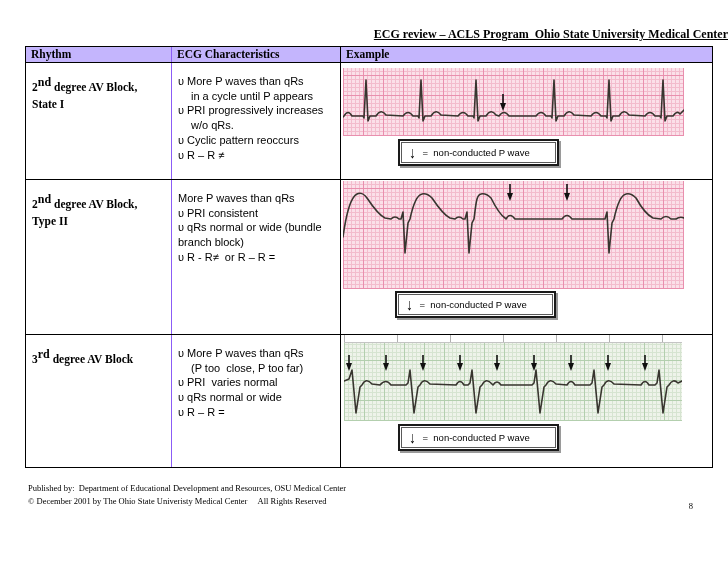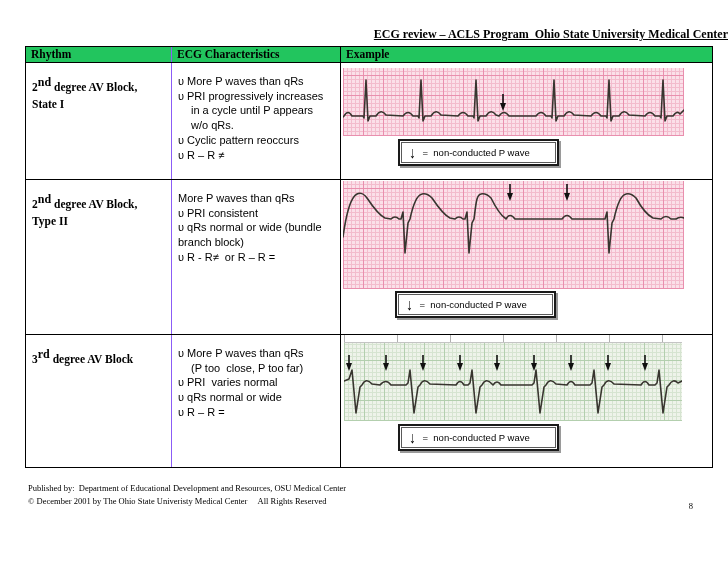--- a/index.html
+++ b/index.html
@@ -9,21 +9,21 @@
   .doc-title{position:absolute;top:11px;left:0;width:100%;text-align:right;
              font-size:12px;font-weight:bold;text-decoration:underline;margin-top:16px;}
   
   .ecg-table{position:absolute;left:25px;top:46px;width:686px;border:1px solid #000;}
   .trow{display:flex;box-sizing:border-box;}
   .trow + .trow{border-top:1px solid #000;}
   .cell{box-sizing:border-box;}
   .c1{width:145px;}
   .c2{width:169px;border-left:1px solid #8b5cf6;}
   .c3{flex:1;border-left:1px solid #000;position:relative;}
-  .thead .cell{background:#22c55e;font-weight:bold;font-size:11.5px;padding:1px 5px 2px 5px;}
+  .thead .cell{background:#c4b5fd;font-weight:bold;font-size:11.5px;padding:1px 5px 2px 5px;}
   .r1{height:117px;} .r2{height:155px;} .r3{height:133px;}
   .rhythm{font-weight:bold;font-size:11.5px;padding:11px 4px 0 6px;line-height:1.45;}
   .rhythm sup{font-size:12px;}
   .chars{font-family:"Liberation Sans",sans-serif;font-size:11px;line-height:1.34;
          padding:11px 2px 0 6px;}
   .char-line{white-space:pre;}
   .char-line .bullet{margin-right:3px;}
   .char-line.indent{padding-left:13px;}
   
   .strip{position:absolute;overflow:hidden;}
@@ -75,22 +75,22 @@
     <div class="trow r1">
       <div class="cell c1">
         <div class="rhythm">
           <span>2</span><sup>nd</sup><span class="ws"> degree AV Block,</span>
           <div>State I</div>
         </div>
       </div>
       <div class="cell c2">
         <div class="chars">
           <div class="char-line"><span class="bullet">υ</span><span>More P waves than qRs</span></div>
+          <div class="char-line indent"><span>in a cycle until P appears</span></div>
           <div class="char-line"><span class="bullet">υ</span><span>PRI progressively increases</span></div>
-          <div class="char-line indent"><span>in a cycle until P appears</span></div>
           <div class="char-line indent"><span>w/o qRs.</span></div>
           <div class="char-line"><span class="bullet">υ</span><span>Cyclic pattern reoccurs</span></div>
           <div class="char-line"><span class="bullet">υ</span><span>R – R ≠</span></div>
         </div>
       </div>
       <div class="cell c3">
         <div class="strip grid-pink" style="left:2px;top:5px;width:341px;height:68px;">
           <svg width="341" height="68" viewBox="0 0 341 68">
             <path class="trace" d="M0,49 L1,48 Q5,41 9,48 L20,48 L21,50 L23,12 L25,53 L27,48 L33,48 Q38,40 43,47
               L60,48 Q65,41 70,48 L75,48 L76,50 L78,12 L80,53 L82,48 L88,48 Q93,40 98,47

